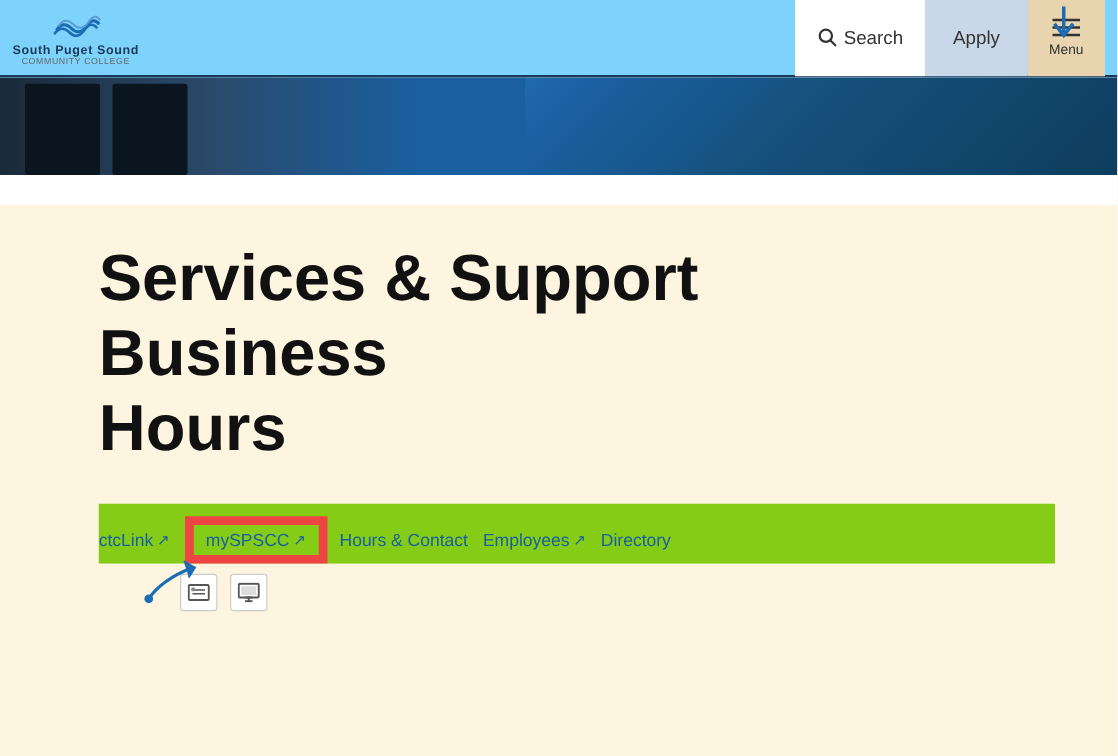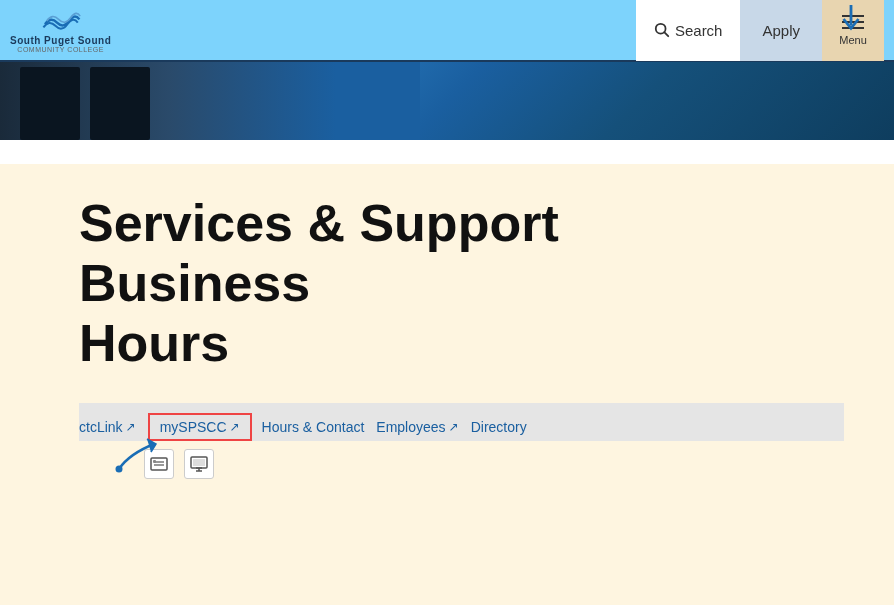--- a/index.html
+++ b/index.html
@@ -176,36 +176,36 @@
       margin-bottom: 30px;
     }
 
     
     .bottom-nav {
       display: flex;
       align-items: center;
       gap: 0;
       flex-wrap: nowrap;
       padding: 10px 0 0 0;
-      background: #e5e5e5;
+      background: #84cc16;
     }
     .nav-link {
       font-size: 14px;
       color: #1a5fa0;
       text-decoration: none;
       cursor: pointer;
       display: flex;
       align-items: center;
       gap: 3px;
       padding: 5px 12px 5px 0;
       white-space: nowrap;
       font-weight: 500;
     }
     .nav-link.highlighted {
-      border: 2px solid #ef4444;
+      border: 7px solid #ef4444;
       padding: 4px 10px;
       margin-right: 10px;
     }
     .nav-link .ext-arrow {
       font-size: 12px;
       color: #1a5fa0;
     }
 
     
     .tools-row {

